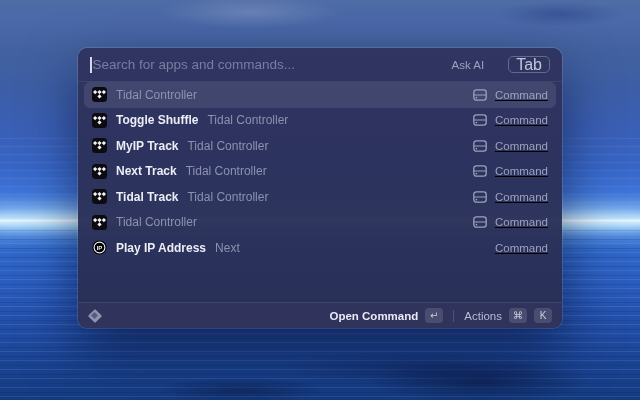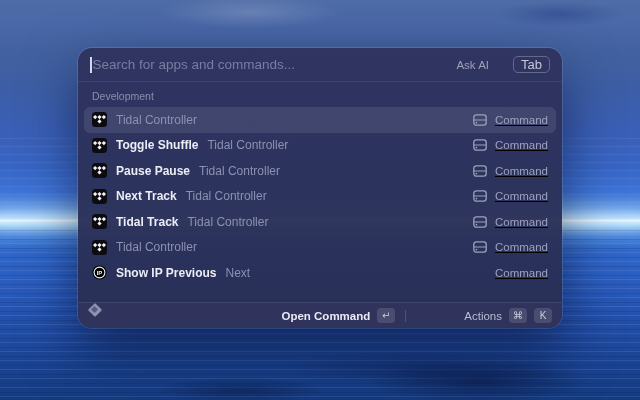--- a/index.html
+++ b/index.html
@@ -37,63 +37,63 @@
     background:
       radial-gradient(ellipse 160px 30px at 480px 382px, rgba(8,18,55,0.50), rgba(0,0,0,0) 70%),
       radial-gradient(ellipse 220px 26px at 430px 368px, rgba(10,24,70,0.35), rgba(0,0,0,0) 70%),
       radial-gradient(ellipse 120px 18px at 240px 390px, rgba(8,18,55,0.40), rgba(0,0,0,0) 70%),
       radial-gradient(ellipse 130px 24px at 250px 12px, rgba(255,255,255,0.16), rgba(0,0,0,0) 70%),
       radial-gradient(ellipse 90px 18px at 560px 14px, rgba(20,40,110,0.30), rgba(0,0,0,0) 70%);
   }
 
   
   .window{position:absolute;left:78px;top:48px;width:484px;height:280px;
-    border-radius:14px;overflow:hidden;
+    border-radius:9px;overflow:hidden;
     background:linear-gradient(180deg,rgba(47,52,95,0.97),rgba(40,46,84,0.97));
     box-shadow:0 0 0 1px rgba(255,255,255,0.12), 0 24px 55px rgba(0,0,20,0.50);
   }
 
   .search-row{height:33px;display:flex;align-items:center;padding:0 12px;}
   .caret{width:1.5px;height:16px;background:#d6d9ec;flex:none;}
   .search-input{flex:1;min-width:0;background:transparent;border:none;outline:none;
     font-family:inherit;font-size:13.5px;color:#e8e9f2;padding:0 0 0 1px;}
   .search-input::placeholder{color:#787da2;}
   .ask-ai{font-size:11.5px;color:#9ca0bc;margin:0 24px 0 8px;white-space:nowrap;}
-  .tab-badge{font-size:13px;color:#c3c6da;border:1px solid rgba(255,255,255,0.26);
+  .tab-badge{font-size:16px;color:#c3c6da;border:1px solid rgba(255,255,255,0.26);
     border-radius:5px;padding:1px 7px;line-height:13px;}
   .search-divider{height:1px;background:rgba(255,255,255,0.08);}
 
   .list{padding:0 6px;}
   .section-header{font-size:10.5px;font-weight:500;color:#8a8eae;
     padding:8px 8px 5px;line-height:12px;}
   .row{height:25.5px;display:flex;align-items:center;gap:9px;padding:0 8px;border-radius:6px;}
   .row.selected{background:rgba(255,255,255,0.09);}
   .row-icon{width:15px;height:15px;flex:none;display:block;}
   .tidal-chip{width:15px;height:15px;flex:none;background:#0b0b10;border-radius:3.5px;
     display:flex;align-items:center;justify-content:center;}
   .row-title{font-size:12px;font-weight:600;color:#ecedf5;white-space:nowrap;}
   .row-subtitle{font-size:12px;color:#8d91b2;white-space:nowrap;}
   .row-right{margin-left:auto;display:flex;align-items:center;gap:8px;text-decoration:underline;}
   .type-label{font-size:11.5px;color:#9da1bd;}
 
   .footer{position:absolute;left:0;right:0;bottom:0;height:25px;background:#30335b;
-    border-top:1px solid rgba(255,255,255,0.09);display:flex;
+    border-top:1px solid rgba(255,255,255,0.09);display:flex;align-items:center;
     padding:0 10px;border-radius:0 0 10px 10px;}
   .footer-logo{width:13px;height:13px;position:relative;flex:none;}
   .footer-logo .d-outer{position:absolute;left:1.5px;top:1.5px;width:10px;height:10px;
     transform:rotate(45deg);background:#8f93b0;border-radius:1px;}
   .footer-logo .d-inner{position:absolute;left:4px;top:4px;width:5px;height:5px;
     transform:rotate(45deg);background:#565b84;}
   .footer-right{margin-left:auto;display:flex;align-items:center;gap:7px;}
   .open-command{font-size:11.5px;font-weight:600;color:#e9eaf3;white-space:nowrap;}
   .key-badge{min-width:10px;height:15px;padding:0 4px;background:rgba(255,255,255,0.13);
     border-radius:4px;color:#c9ccdf;font-size:10px;display:flex;align-items:center;
     justify-content:center;line-height:1;}
   .footer-divider{width:1px;height:12px;background:rgba(255,255,255,0.16);margin:0 3px;}
-  .actions-label{font-size:11.5px;color:#b9bcd1;white-space:nowrap;margin-left:48px;}
+  .actions-label{font-size:11.5px;color:#b9bcd1;white-space:nowrap;}
 </style>
 </head>
 <body>
 
 <div class="wallpaper"></div>
 <div class="sky-streaks"></div>
 <div class="horizon"></div>
 <div class="ripples"></div>
 <div class="reflections"></div>
 
@@ -102,21 +102,20 @@
   <div class="search-row">
     <div class="caret"></div>
     <input class="search-input" type="text" placeholder="Search for apps and commands..." style="">
     <span class="ask-ai">Ask AI</span>
     <span class="tab-badge">Tab</span>
   </div>
   <div class="search-divider"></div>
 
   <div class="list">
 
-    <div class="section-header">Development</div>
 
     <div class="row selected">
       <span class="tidal-chip">
         <svg class="row-icon" width="11" height="11" viewBox="0 0 24 24">
             <path fill="#f2f2f6" d="M5 4.6 L8.4 8 L5 11.4 L1.6 8 Z M12 4.6 L15.4 8 L12 11.4 L8.6 8 Z M19 4.6 L22.4 8 L19 11.4 L15.6 8 Z M12 11.6 L15.4 15 L12 18.4 L8.6 15 Z"></path>
           </svg>
       </span>
       <span class="row-subtitle">Tidal Controller</span>
       <span class="row-right">
         <svg width="14" height="12" viewBox="0 0 14 12">
@@ -145,21 +144,21 @@
         <span class="type-label">Command</span>
       </span>
     </div>
 
     <div class="row">
       <span class="tidal-chip">
         <svg class="row-icon" width="11" height="11" viewBox="0 0 24 24">
             <path fill="#f2f2f6" d="M5 4.6 L8.4 8 L5 11.4 L1.6 8 Z M12 4.6 L15.4 8 L12 11.4 L8.6 8 Z M19 4.6 L22.4 8 L19 11.4 L15.6 8 Z M12 11.6 L15.4 15 L12 18.4 L8.6 15 Z"></path>
           </svg>
       </span>
-      <span class="row-title">Pause Pause</span>
+      <span class="row-title">MyIP Track</span>
       <span class="row-subtitle">Tidal Controller</span>
       <span class="row-right">
         <svg width="14" height="12" viewBox="0 0 14 12">
             <rect x="0.8" y="0.8" width="12.4" height="10.4" rx="2.6" fill="none" stroke="#9da1bd" stroke-width="1.3"></rect>
             <line x1="0.8" y1="6" x2="13.2" y2="6" stroke="#9da1bd" stroke-width="1.2"></line>
             <circle cx="3.4" cy="8.6" r="0.9" fill="#9da1bd"></circle>
           </svg>
         <span class="type-label">Command</span>
       </span>
     </div>
@@ -217,21 +216,21 @@
       </span>
     </div>
 
 
     <div class="row">
       <svg class="row-icon" width="15" height="15" viewBox="0 0 15 15">
           <circle cx="7.5" cy="7.5" r="7" fill="#000"></circle>
           <circle cx="7.5" cy="7.5" r="5.4" fill="none" stroke="#f2f2f6" stroke-width="1.1"></circle>
           <text x="7.5" y="9.7" font-size="6" font-weight="bold" fill="#f2f2f6" text-anchor="middle" font-family="Liberation Sans, sans-serif">IP</text>
         </svg>
-      <span class="row-title">Show IP Previous</span>
+      <span class="row-title">Play IP Address</span>
       <span class="row-subtitle">Next</span>
       <span class="row-right">
         <span class="type-label">Command</span>
       </span>
     </div>
 
   </div>
 
   <div class="footer">
     <span class="footer-logo">

